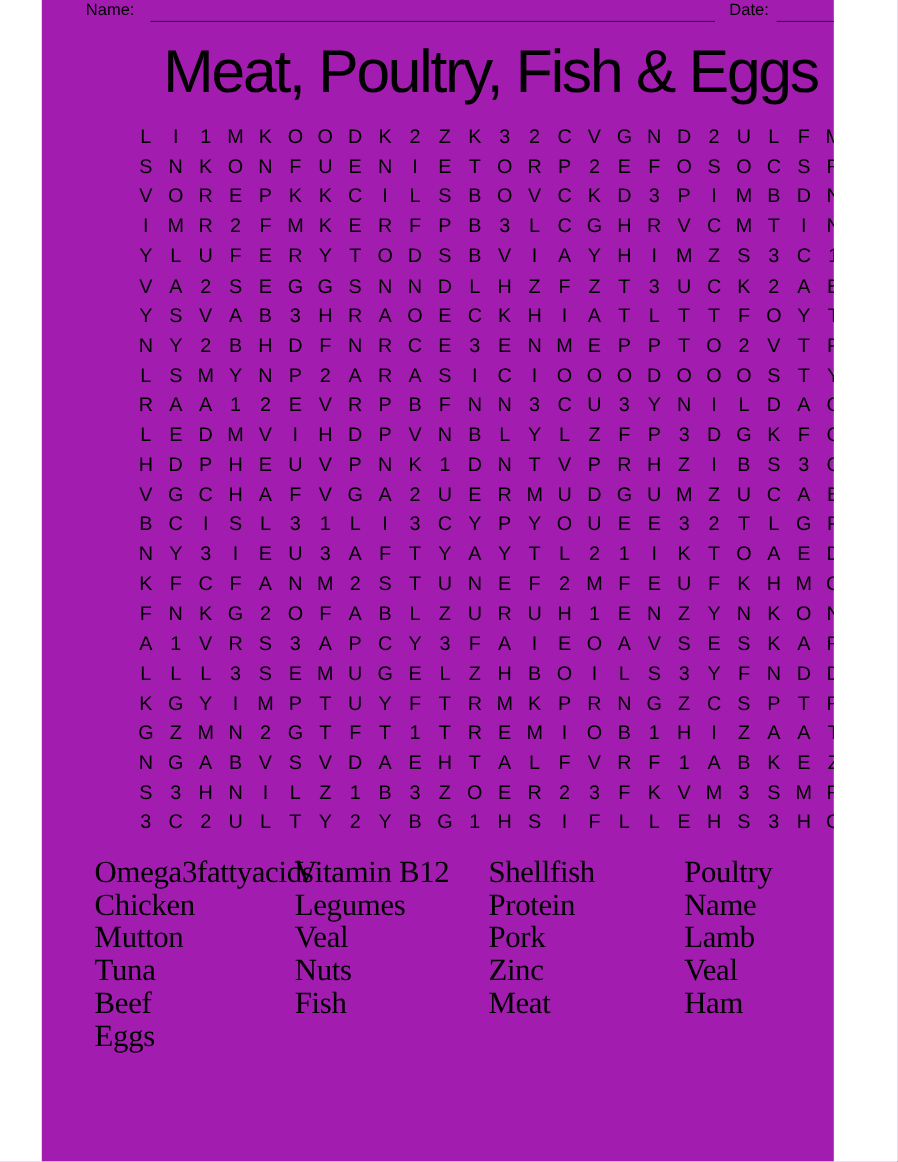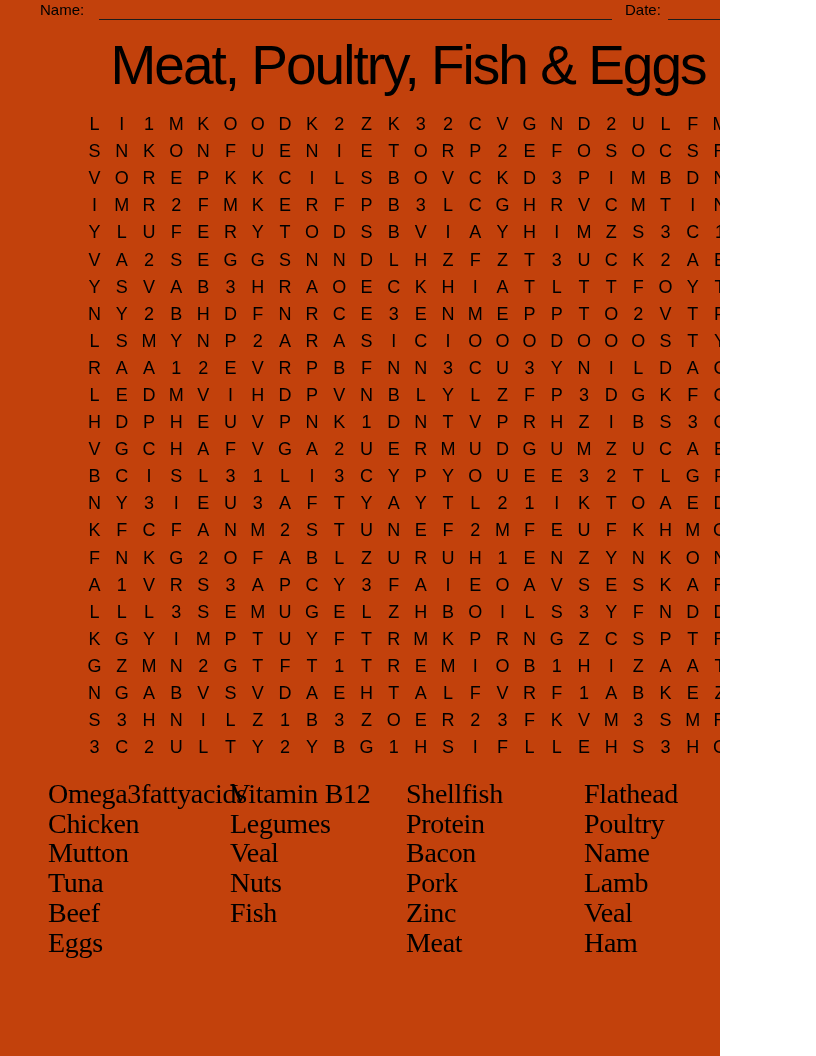--- a/index.html
+++ b/index.html
@@ -4,24 +4,25 @@
 <style>
   html, body {
     margin: 0;
     padding: 0;
     background: #ffffff;
   }
   .page {
     position: relative;
     width: 720px;
     height: 1056px;
-    background: #c2410c;
+    background: #a21caf;
     color: #000000;
     font-family: "Liberation Sans", sans-serif;
     overflow: hidden;
+    margin-left: 38px;
   }
 
   
   .hdr-label {
     position: absolute;
     top: 1px;
     font-size: 15px;
     color: #000000;
     white-space: nowrap;
   }
@@ -696,27 +697,25 @@
       <div class="word-col">
         <div class="word">Vitamin B12</div>
         <div class="word">Legumes</div>
         <div class="word">Veal</div>
         <div class="word">Nuts</div>
         <div class="word">Fish</div>
       </div>
       <div class="word-col">
         <div class="word">Shellfish</div>
         <div class="word">Protein</div>
-        <div class="word">Bacon</div>
         <div class="word">Pork</div>
         <div class="word">Zinc</div>
         <div class="word">Meat</div>
       </div>
       <div class="word-col">
-        <div class="word">Flathead</div>
         <div class="word">Poultry</div>
         <div class="word">Name</div>
         <div class="word">Lamb</div>
         <div class="word">Veal</div>
         <div class="word">Ham</div>
       </div>
     </div>
 
 </div>
 

